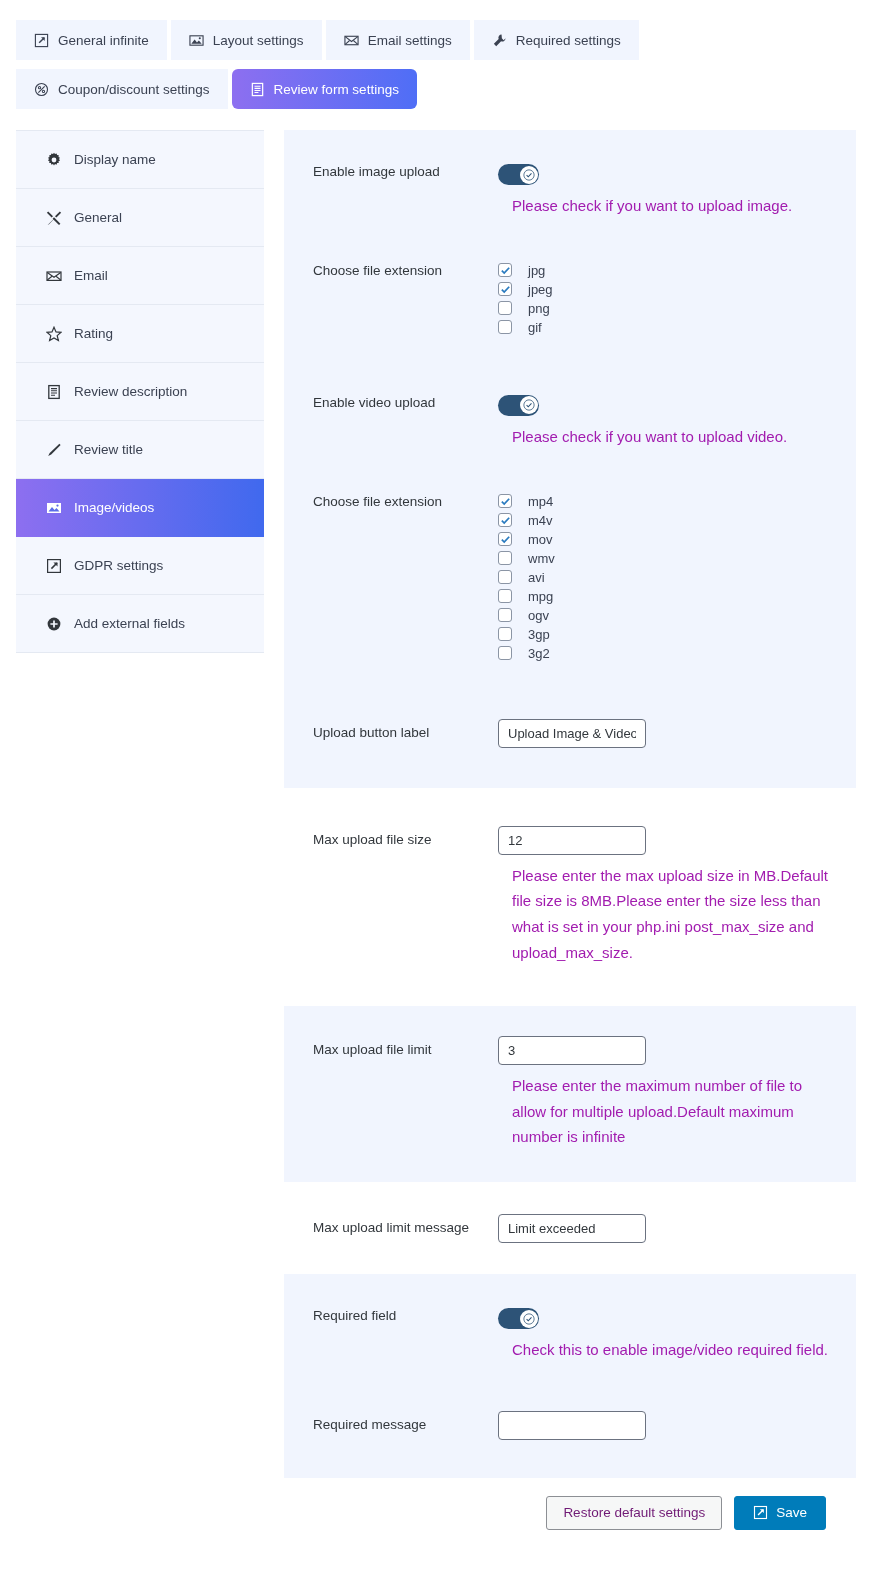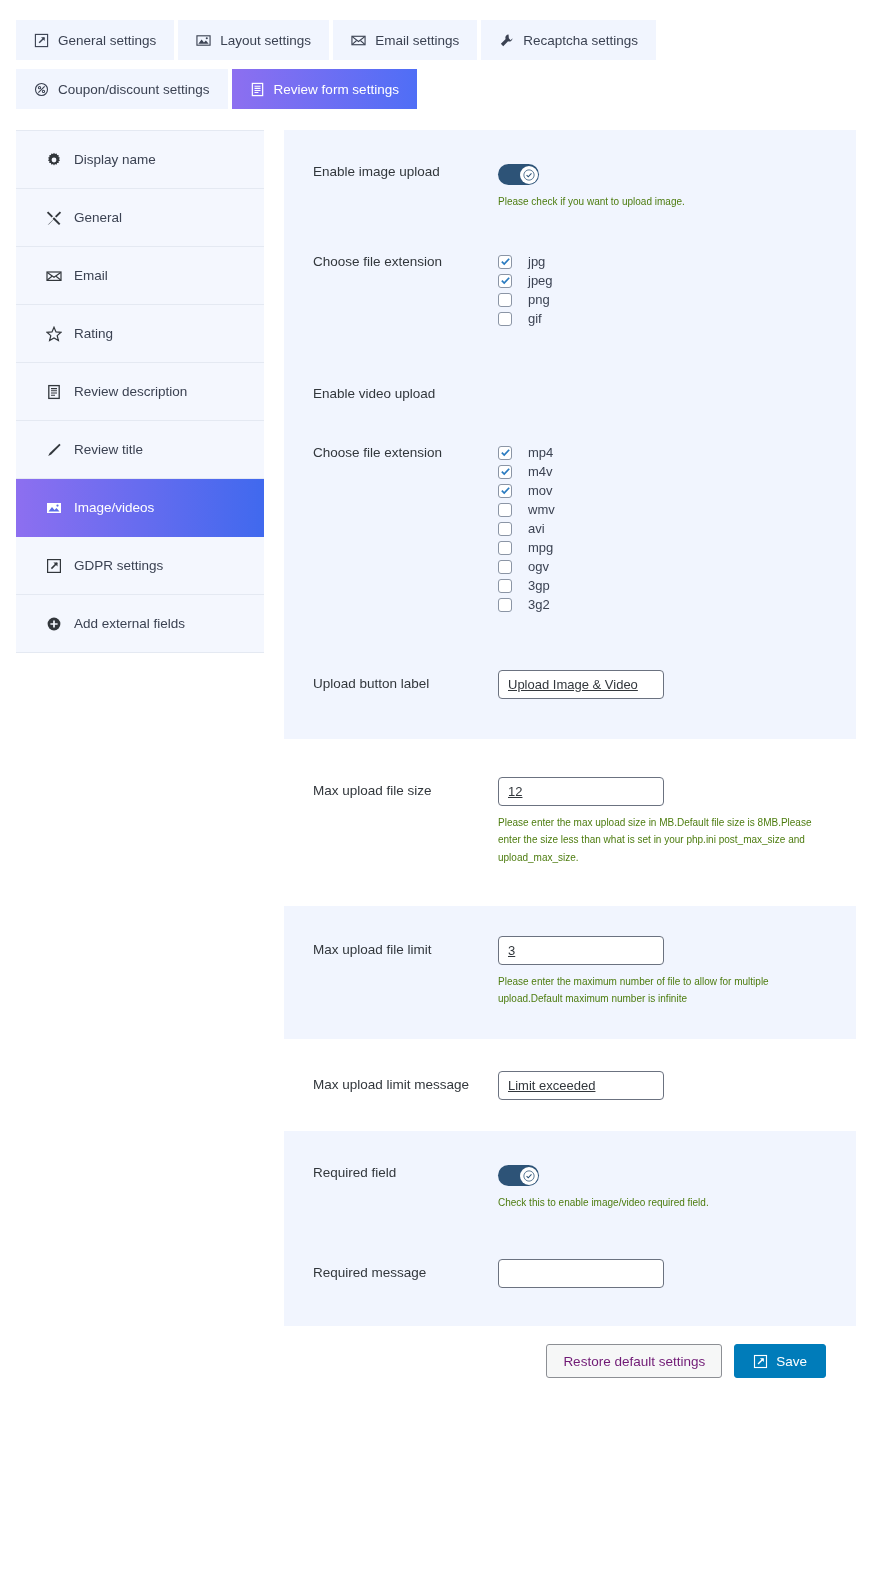--- a/index.html
+++ b/index.html
@@ -31,20 +31,21 @@
     gap: 9px;
     font-size: 13.5px;
     color: #3b4252;
     cursor: pointer;
     font-family: "Liberation Sans", sans-serif;
     white-space: nowrap;
   }
   .tab.active {
     background: linear-gradient(90deg, #8d6ff0 0%, #4f6ef6 100%);
     color: #ffffff;
+    border-radius: 6px;
   }
   .tab .ic { width: 15px; height: 15px; display: inline-block; flex: 0 0 auto; }
   .tab .ic svg { display: block; }
   .row2 { margin-top: 5px; }
 
   
   .body-wrap {
     display: flex;
     align-items: flex-start;
     padding: 9px 16px;
@@ -96,25 +97,26 @@
     width: 214px;
     flex: 0 0 214px;
     font-weight: normal;
     font-size: 13.5px;
     color: #32373c;
     padding-left: 29px;
   }
   .f-ctrl { flex: 1 1 auto; min-width: 0; }
 
   .help {
-    color: #4d7c0f;
-    font-size: 10px;
+    color: #a21caf;
+    font-size: 15px;
     line-height: 1.72;
     margin-top: 8px;
     max-width: 320px;
+    margin-left: 14px;
   }
 
   
   .toggle {
     width: 41px;
     height: 21px;
     border-radius: 11px;
     background: #2d5377;
     position: relative;
     display: inline-block;
@@ -153,30 +155,29 @@
     border-radius: 3px;
     background: #ffffff;
     display: flex;
     align-items: center;
     justify-content: center;
   }
   .cb svg { display: block; }
 
   
   .tinput {
-    width: 166px;
+    width: 148px;
     height: 29px;
     border: 1px solid #6b7280;
     border-radius: 4px;
     background: #ffffff;
     padding: 0 9px;
     font-size: 13px;
     color: #32373c;
     font-family: "Liberation Sans", sans-serif;
-    text-decoration: underline;
   }
 
   
   .footer {
     display: flex;
     justify-content: flex-end;
     align-items: center;
     gap: 12px;
     padding: 18px 30px 0 0;
   }
@@ -213,21 +214,21 @@
 <div class="tabbar">
 
   <button class="tab">
     <span class="ic">
       <svg viewBox="0 0 16 16" width="15" height="15">
           <rect x="1.5" y="1.5" width="13" height="13" fill="none" stroke="#3b4252" stroke-width="1.2"></rect>
           <path d="M11 5 L5.5 10.5" stroke="#3b4252" stroke-width="1.6"></path>
           <path d="M7.5 4.6 L11.4 4.6 L11.4 8.5" fill="#3b4252"></path>
         </svg>
     </span>
-    <span>General settings</span>
+    <span>General infinite</span>
   </button>
 
   <button class="tab">
     <span class="ic">
       <svg viewBox="0 0 16 16" width="15" height="15">
           <rect x="1" y="3" width="14" height="10" fill="none" stroke="#3b4252" stroke-width="1.2"></rect>
           <path d="M2.5 11.5 L6 7 L8.5 10 L10.5 8 L13.5 11.5 Z" fill="#3b4252"></path>
           <circle cx="11.5" cy="5.6" r="1.1" fill="#3b4252"></circle>
         </svg>
     </span>
@@ -244,21 +245,21 @@
     </span>
     <span>Email settings</span>
   </button>
 
   <button class="tab">
     <span class="ic">
       <svg viewBox="0 0 16 16" width="15" height="15">
           <path d="M10.2 1.6 a3.4 3.4 0 0 0 -3.1 4.8 L2 11.5 l1.2 1.2 l1.3 1.3 L9.7 8.8 a3.4 3.4 0 0 0 4.7 -3.2 l-2 2 l-1.9 -1.9 z" fill="#3b4252"></path>
         </svg>
     </span>
-    <span>Recaptcha settings</span>
+    <span>Required settings</span>
   </button>
 
   <div class="row2" style="display:flex;gap:4px;width:100%;">
     <button class="tab">
       <span class="ic">
         <svg viewBox="0 0 16 16" width="15" height="15">
             <circle cx="8" cy="8" r="6.4" fill="none" stroke="#3b4252" stroke-width="1.2"></circle>
             <path d="M4.6 11.4 L11.4 4.6" stroke="#3b4252" stroke-width="1.2"></path>
             <circle cx="5.9" cy="6" r="1.2" fill="none" stroke="#3b4252" stroke-width="1.1"></circle>
             <circle cx="10.1" cy="10" r="1.2" fill="none" stroke="#3b4252" stroke-width="1.1"></circle>
@@ -423,20 +424,31 @@
             <label class="cb-row">
               <span class="cb"></span>
               <span>gif</span>
             </label>
           </div>
         </div>
       </div>
 
       <div class="fieldrow" style="padding-top:60px;">
         <div class="f-label">Enable video upload</div>
+        <div class="f-ctrl">
+          <div class="toggle">
+            <span class="knob">
+              <svg viewBox="0 0 14 14" width="12" height="12">
+                  <circle cx="7" cy="7" r="6" fill="none" stroke="#2d5377" stroke-width="0.9"></circle>
+                  <path d="M4.2 7.2 L6.1 9.1 L9.9 5.1" fill="none" stroke="#2d5377" stroke-width="1.3"></path>
+                </svg>
+            </span>
+          </div>
+          <div class="help">Please check if you want to upload video.</div>
+        </div>
       </div>
 
       <div class="fieldrow" style="padding-top:44px;">
         <div class="f-label">Choose file extension</div>
         <div class="f-ctrl">
           <div class="cb-list">
             <label class="cb-row">
               <span class="cb">
                   <svg viewBox="0 0 12 12" width="11" height="11">
                     <path d="M2 6.2 L4.6 8.8 L10 3" fill="none" stroke="#2a7bc0" stroke-width="1.9"></path>

